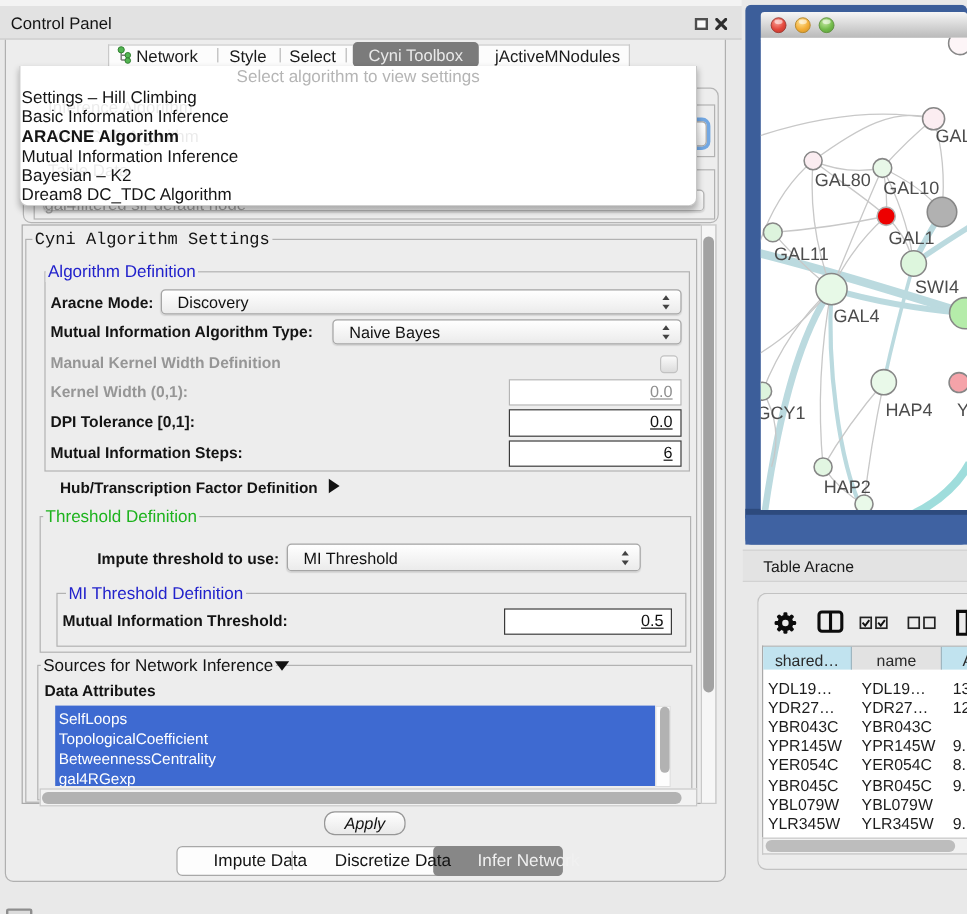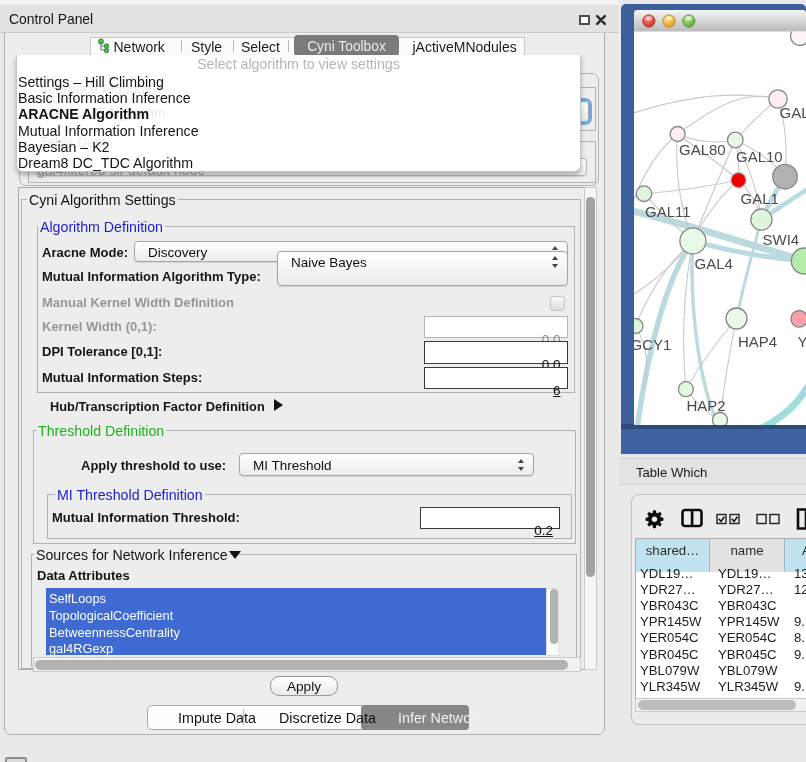--- a/index.html
+++ b/index.html
@@ -22,44 +22,44 @@
 .gbox{position:absolute;border:1px solid #b2b2b2;}
 .glabel{position:absolute;font-size:14.2px;background:#ededed;padding:0 2px;white-space:nowrap;}
 .lbl{position:absolute;font-size:13px;font-weight:bold;color:#141414;white-space:nowrap;}
 .dis{color:#969696;}
 .combo{position:absolute;border:1px solid #a5a5a5;border-radius:4px;background:linear-gradient(#ffffff,#ebebeb);box-sizing:border-box;box-shadow:0 1px 1px rgba(0,0,0,0.10);}
 .combo .ct{position:absolute;left:13px;top:3px;font-size:13.5px;color:#111;}
 .spn{position:absolute;right:9px;width:0;height:0;border-left:3.5px solid transparent;border-right:3.5px solid transparent;}
 .spnu{border-bottom:4.5px solid #424242;}
 .spnd{border-top:4.5px solid #424242;}
 .field{position:absolute;background:#fff;border:1px solid #9f9f9f;box-sizing:border-box;font-size:13.5px;text-align:right;color:#111;}
-.field span{position:absolute;right:6px;top:15px;text-decoration:underline;}
+.field span{position:absolute;right:6px;top:2px;text-decoration:underline;}
 .fdark{border-color:#3a3a3a;}
 
 #srclist{left:46px;top:588px;width:500px;height:67px;background:#3e6ad1;overflow:hidden;}
 #srclist div{position:absolute;left:3px;font-size:12.8px;color:#fff;white-space:nowrap;}
 
 .sbtrack{position:absolute;background:#f2f2f2;border:1px solid #c9c9c9;box-sizing:border-box;}
 .sbthumb{position:absolute;background:#b2b2b2;border-radius:5px;}
 
 #ddown{left:16px;top:55px;width:565px;height:117px;background:#fff;border:1px solid #c6c6c6;border-top:none;border-radius:0 0 7px 7px;box-shadow:0 3px 5px rgba(0,0,0,0.28);box-sizing:border-box;text-decoration:underline;}
 #ddown .hint{position:absolute;left:0;top:1px;width:100%;text-align:center;font-size:14.2px;color:#b5b5b5;}
 #ddown .it{position:absolute;left:1px;font-size:14.2px;color:#151515;white-space:nowrap;}
 
-#applybtn{left:270px;top:676px;width:68px;height:20px;border:1px solid #979797;border-radius:9px;background:linear-gradient(#ffffff,#e9e9e9);box-sizing:border-box;}
+#applybtn{left:270px;top:676px;width:68px;height:20px;border:1px solid #979797;border-radius:9px;background:linear-gradient(#ffffff,#e9e9e9);box-sizing:border-box;font-style:italic;}
 #applybtn span{position:absolute;width:100%;text-align:center;top:2px;font-size:13.6px;color:#111;}
 #btabbar{left:147px;top:705px;width:322px;height:25px;background:#fdfdfd;border:1px solid #a8a8a8;border-radius:5px;box-sizing:border-box;}
 #btabdark{left:361px;top:705px;width:108px;height:25px;background:#878787;border-radius:4px;}
 .btt{position:absolute;top:709.5px;font-size:14.3px;color:#141414;white-space:nowrap;margin-left:24px;}
 
 #tpbar{left:619px;top:458px;width:187px;height:27px;background:#e3e3e3;border-top:1px solid #d2d2d2;border-bottom:1px solid #d2d2d2;box-sizing:border-box;}
 #tpbar span{position:absolute;left:17px;top:6px;font-size:13.1px;color:#1a1a1a;}
 #tbox{left:631px;top:494px;width:180px;height:231px;background:#ececec;border:1px solid #c2c2c2;border-radius:8px 0 0 8px;border-right:none;box-sizing:border-box;}
 #ttable{left:635px;top:538px;width:171px;height:174px;background:#fff;border:1px solid #a9a9a9;border-right:none;box-sizing:border-box;}
-.th{position:absolute;top:539px;height:33px;box-sizing:border-box;border-right:1px solid #9fb6c0;}
+.th{position:absolute;top:539px;height:19px;box-sizing:border-box;border-right:1px solid #9fb6c0;}
 .th span{position:absolute;width:100%;text-align:center;top:4px;font-size:13.2px;color:#2a2a2a;}
 .tr{position:absolute;font-size:13.2px;color:#1d1d1d;white-space:nowrap;}
 </style>
 </head>
 <body>
 <div id="stage">
 
   <div class="abs" style="left:0;top:0;width:618px;height:5px;background:#f3f3f3;"></div>
 
   <div class="abs" id="cpwin"></div>
@@ -92,33 +92,33 @@
   <div class="abs" style="left:19px;top:73px;width:580px;height:113px;border:1px solid #b5b5b5;border-radius:7px;background:#ededed;box-sizing:border-box;"></div>
   <div class="gbox" style="left:28px;top:87px;width:566px;height:42px;"></div>
   <div class="gbox" style="left:28px;top:141px;width:566px;height:40px;"></div>
   <div class="combo" style="left:36px;top:101px;width:552.5px;height:21px;box-shadow:0 0 0 3px #72a7e2;"></div>
   <div class="combo" style="left:36px;top:158px;width:551px;height:18px;border-color:#b5b5b5;"></div>
   <span class="abs" style="left:37px;top:162px;font-size:14px;color:#8a8a8a;opacity:0.8;">gal4filtered sir default node</span>
 
   <div class="abs" style="left:18px;top:187px;width:579px;height:483px;border:1px solid #a9a9a9;box-sizing:border-box;background:#ededed;"></div>
 
   <div class="gbox" style="left:21px;top:199px;width:558px;height:468px;"></div>
-  <span class="glabel" style="left:27px;top:192px;color:#141414;">Cyni Algorithm Settings</span>
+  <span class="glabel" style="left:27px;top:192px;color:#141414;font-family:Liberation Mono, monospace;">Cyni Algorithm Settings</span>
 
   <div class="gbox" style="left:37px;top:226px;width:536px;height:165px;"></div>
   <span class="glabel" style="left:38px;top:219px;color:#2222cc;">Algorithm Definition</span>
 
   <span class="lbl" style="left:42px;top:245px;">Aracne Mode:</span>
   <div class="combo" style="left:134px;top:241px;width:434px;height:21px;">
     <span class="ct">Discovery</span>
     <div class="spn spnu" style="top:4px;"></div>
       <div class="spn spnd" style="top:11.5px;"></div>
   </div>
   <span class="lbl" style="left:42px;top:269px;">Mutual Information Algorithm Type:</span>
-  <div class="combo" style="left:277px;top:251px;width:291px;height:35px;">
+  <div class="combo" style="left:277px;top:266px;width:291px;height:21px;">
     <span class="ct">Naive Bayes</span>
     <div class="spn spnu" style="top:4px;"></div>
       <div class="spn spnd" style="top:11.5px;"></div>
   </div>
   <span class="lbl dis" style="left:42px;top:295px;">Manual Kernel Width Definition</span>
   <div class="abs" style="left:549.5px;top:296px;width:13px;height:13px;border:1px solid #c2c2c2;border-radius:3.5px;background:linear-gradient(#fafafa,#dcdcdc);"></div>
   <span class="lbl dis" style="left:42px;top:319px;">Kernel Width (0,1):</span>
   <div class="field" style="left:424px;top:316px;width:143.5px;height:22px;border-color:#b5b5b5;">
       <span style="color:#8f8f8f;">0.0</span>
     </div>
@@ -129,31 +129,31 @@
   <span class="lbl" style="left:42px;top:370px;">Mutual Information Steps:</span>
   <div class="field fdark" style="left:424px;top:366.5px;width:143.5px;height:22.5px;">
       <span>6</span>
     </div>
 
   <span class="lbl" style="left:50px;top:399px;font-size:12.8px;">Hub/Transcription Factor Definition</span>
   <div class="abs" style="left:274px;top:399px;width:0;height:0;border-top:6px solid transparent;border-bottom:6px solid transparent;border-left:9px solid #111;"></div>
 
   <div class="gbox" style="left:33px;top:430px;width:541px;height:112px;"></div>
   <span class="glabel" style="left:36px;top:423px;color:#1db31d;">Threshold Definition</span>
-  <span class="lbl" style="left:81px;top:458px;">Apply threshold to use:</span>
+  <span class="lbl" style="left:81px;top:458px;">Impute threshold to use:</span>
   <div class="combo" style="left:239px;top:453px;width:295px;height:23px;">
     <span class="ct" style="top:4px;">MI Threshold</span>
     <div class="spn spnu" style="top:5px;"></div>
       <div class="spn spnd" style="top:12.5px;"></div>
   </div>
   <div class="gbox" style="left:47px;top:494px;width:523px;height:43px;"></div>
   <span class="glabel" style="left:55px;top:487px;color:#2222cc;">MI Threshold Definition</span>
   <span class="lbl" style="left:52px;top:510px;">Mutual Information Threshold:</span>
   <div class="field fdark" style="left:420px;top:507px;width:140px;height:22px;">
-      <span>0.2</span>
+      <span>0.5</span>
     </div>
 
   <div class="gbox" style="left:31px;top:554px;width:544px;height:111px;"></div>
   <span class="glabel" style="left:34px;top:547px;color:#141414;">Sources for Network Inference</span>
   <div class="abs" style="left:229px;top:551px;width:0;height:0;border-left:6px solid transparent;border-right:6px solid transparent;border-top:8px solid #111;"></div>
   <span class="lbl" style="left:37px;top:568px;font-size:13px;">Data Attributes</span>
   <div class="abs" id="srclist">
     <div style="top:3.2px;">SelfLoops</div>
     <div style="top:19.9px;">TopologicalCoefficient</div>
     <div style="top:36.6px;">BetweennessCentrality</div>
@@ -302,21 +302,21 @@
         <text x="73.5" y="264.5">GAL4</text>
         <text x="9.5" y="345.5">GCY1</text>
         <text x="117" y="342.5">HAP4</text>
         <text x="176.5" y="342.5">Y</text>
         <text x="65.5" y="407">HAP2</text>
       </g>
     </g>
   </svg>
 
   <div class="abs" id="tpbar">
-      <span>Table Which</span>
+      <span>Table Aracne</span>
     </div>
   <div class="abs" id="tbox"></div>
 
   <svg class="abs" style="left:640px;top:505px;" width="166" height="28" viewBox="0 0 166 28">
     <g fill="#0c0c0c">
       <circle cx="14.5" cy="14.2" r="6.6"></circle>
       <g>
         <rect x="12.8" y="5.2" width="3.4" height="4" rx="1.2"></rect>
         <rect x="12.8" y="19.2" width="3.4" height="4" rx="1.2"></rect>
         <rect x="5.5" y="12.5" width="4" height="3.4" rx="1.2"></rect>

